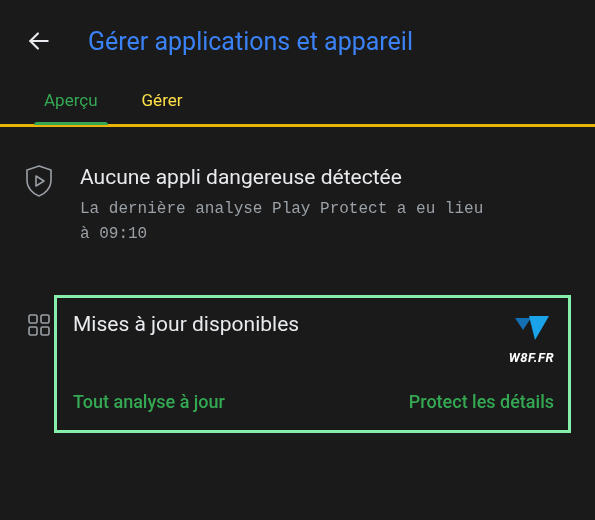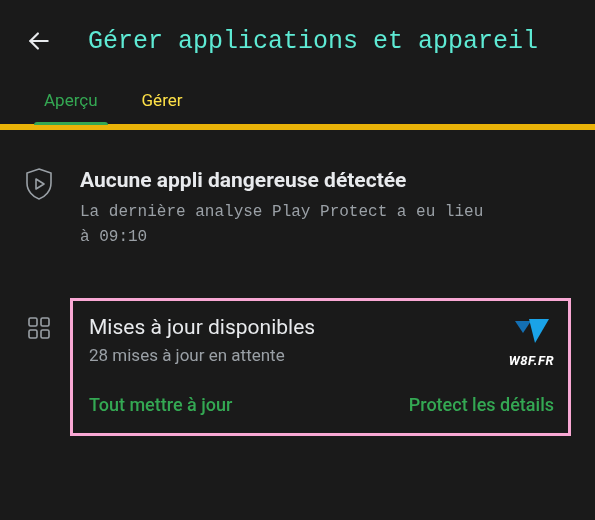--- a/index.html
+++ b/index.html
@@ -21,27 +21,26 @@
     height: 30px;
     display: flex;
     align-items: center;
     justify-content: center;
     cursor: pointer;
   }
   .title {
     margin-left: 34px;
     font-size: 25px;
     font-weight: 400;
-    color: #5eead4;
-    font-family: Liberation Mono, monospace;
+    color: #3b82f6;
   }
   .tabs {
     display: flex;
     padding: 0 24px;
-    border-bottom: 6px solid #eab308;
+    border-bottom: 3px solid #eab308;
     text-align: center;
   }
   .tab {
     padding: 14px 20px 14px 20px;
     margin-right: 4px;
     font-size: 17px;
     cursor: pointer;
     color: #fde047;
     position: relative;
   }
@@ -76,36 +75,34 @@
     padding-top: 2px;
   }
   .row-body {
     margin-left: 26px;
     flex: 1;
   }
   .row-title {
     font-size: 21px;
     color: #e8eaed;
     line-height: 1.35;
-    font-weight: bold;
   }
   .row-sub {
     font-size: 16px;
     color: #9aa0a6;
     line-height: 1.55;
     margin-top: 6px;
     max-width: 420px;
     font-family: Liberation Mono, monospace;
   }
   .updates-card {
-    border: 3px solid #f9a8d4;
+    border: 3px solid #86efac;
     padding: 14px 14px 18px 16px;
     position: relative;
     flex: 1;
-    margin-left: 16px;
   }
   .updates-top {
     display: flex;
     justify-content: space-between;
     align-items: flex-start;
   }
   .updates-title {
     font-size: 21px;
     color: #e8eaed;
   }
@@ -180,30 +177,29 @@
         <rect x="2" y="2" width="8" height="8" rx="1.5"></rect>
         <rect x="14" y="2" width="8" height="8" rx="1.5"></rect>
         <rect x="2" y="14" width="8" height="8" rx="1.5"></rect>
         <rect x="14" y="14" width="8" height="8" rx="1.5"></rect>
       </svg>
     </div>
     <div class="updates-card">
       <div class="updates-top">
         <div>
           <div class="updates-title">Mises à jour disponibles</div>
-          <div class="updates-sub">28 mises à jour en attente</div>
         </div>
         <div class="logo-box">
           <svg class="logo-svg" width="40" height="32" viewBox="0 0 40 32">
             <path d="M4 4 L20 4 L12 16 Z" fill="#146fb3"></path>
             <path d="M18 2 L38 2 L24 26 Z" fill="#1aa3e8"></path>
           </svg>
           <div class="logo-text">W8F.FR</div>
         </div>
       </div>
       <div class="updates-actions">
-        <div class="action">Tout mettre à jour</div>
+        <div class="action">Tout analyse à jour</div>
         <div class="action">Protect les détails</div>
       </div>
     </div>
   </div>
 
 </div>
 
 </body></html>

